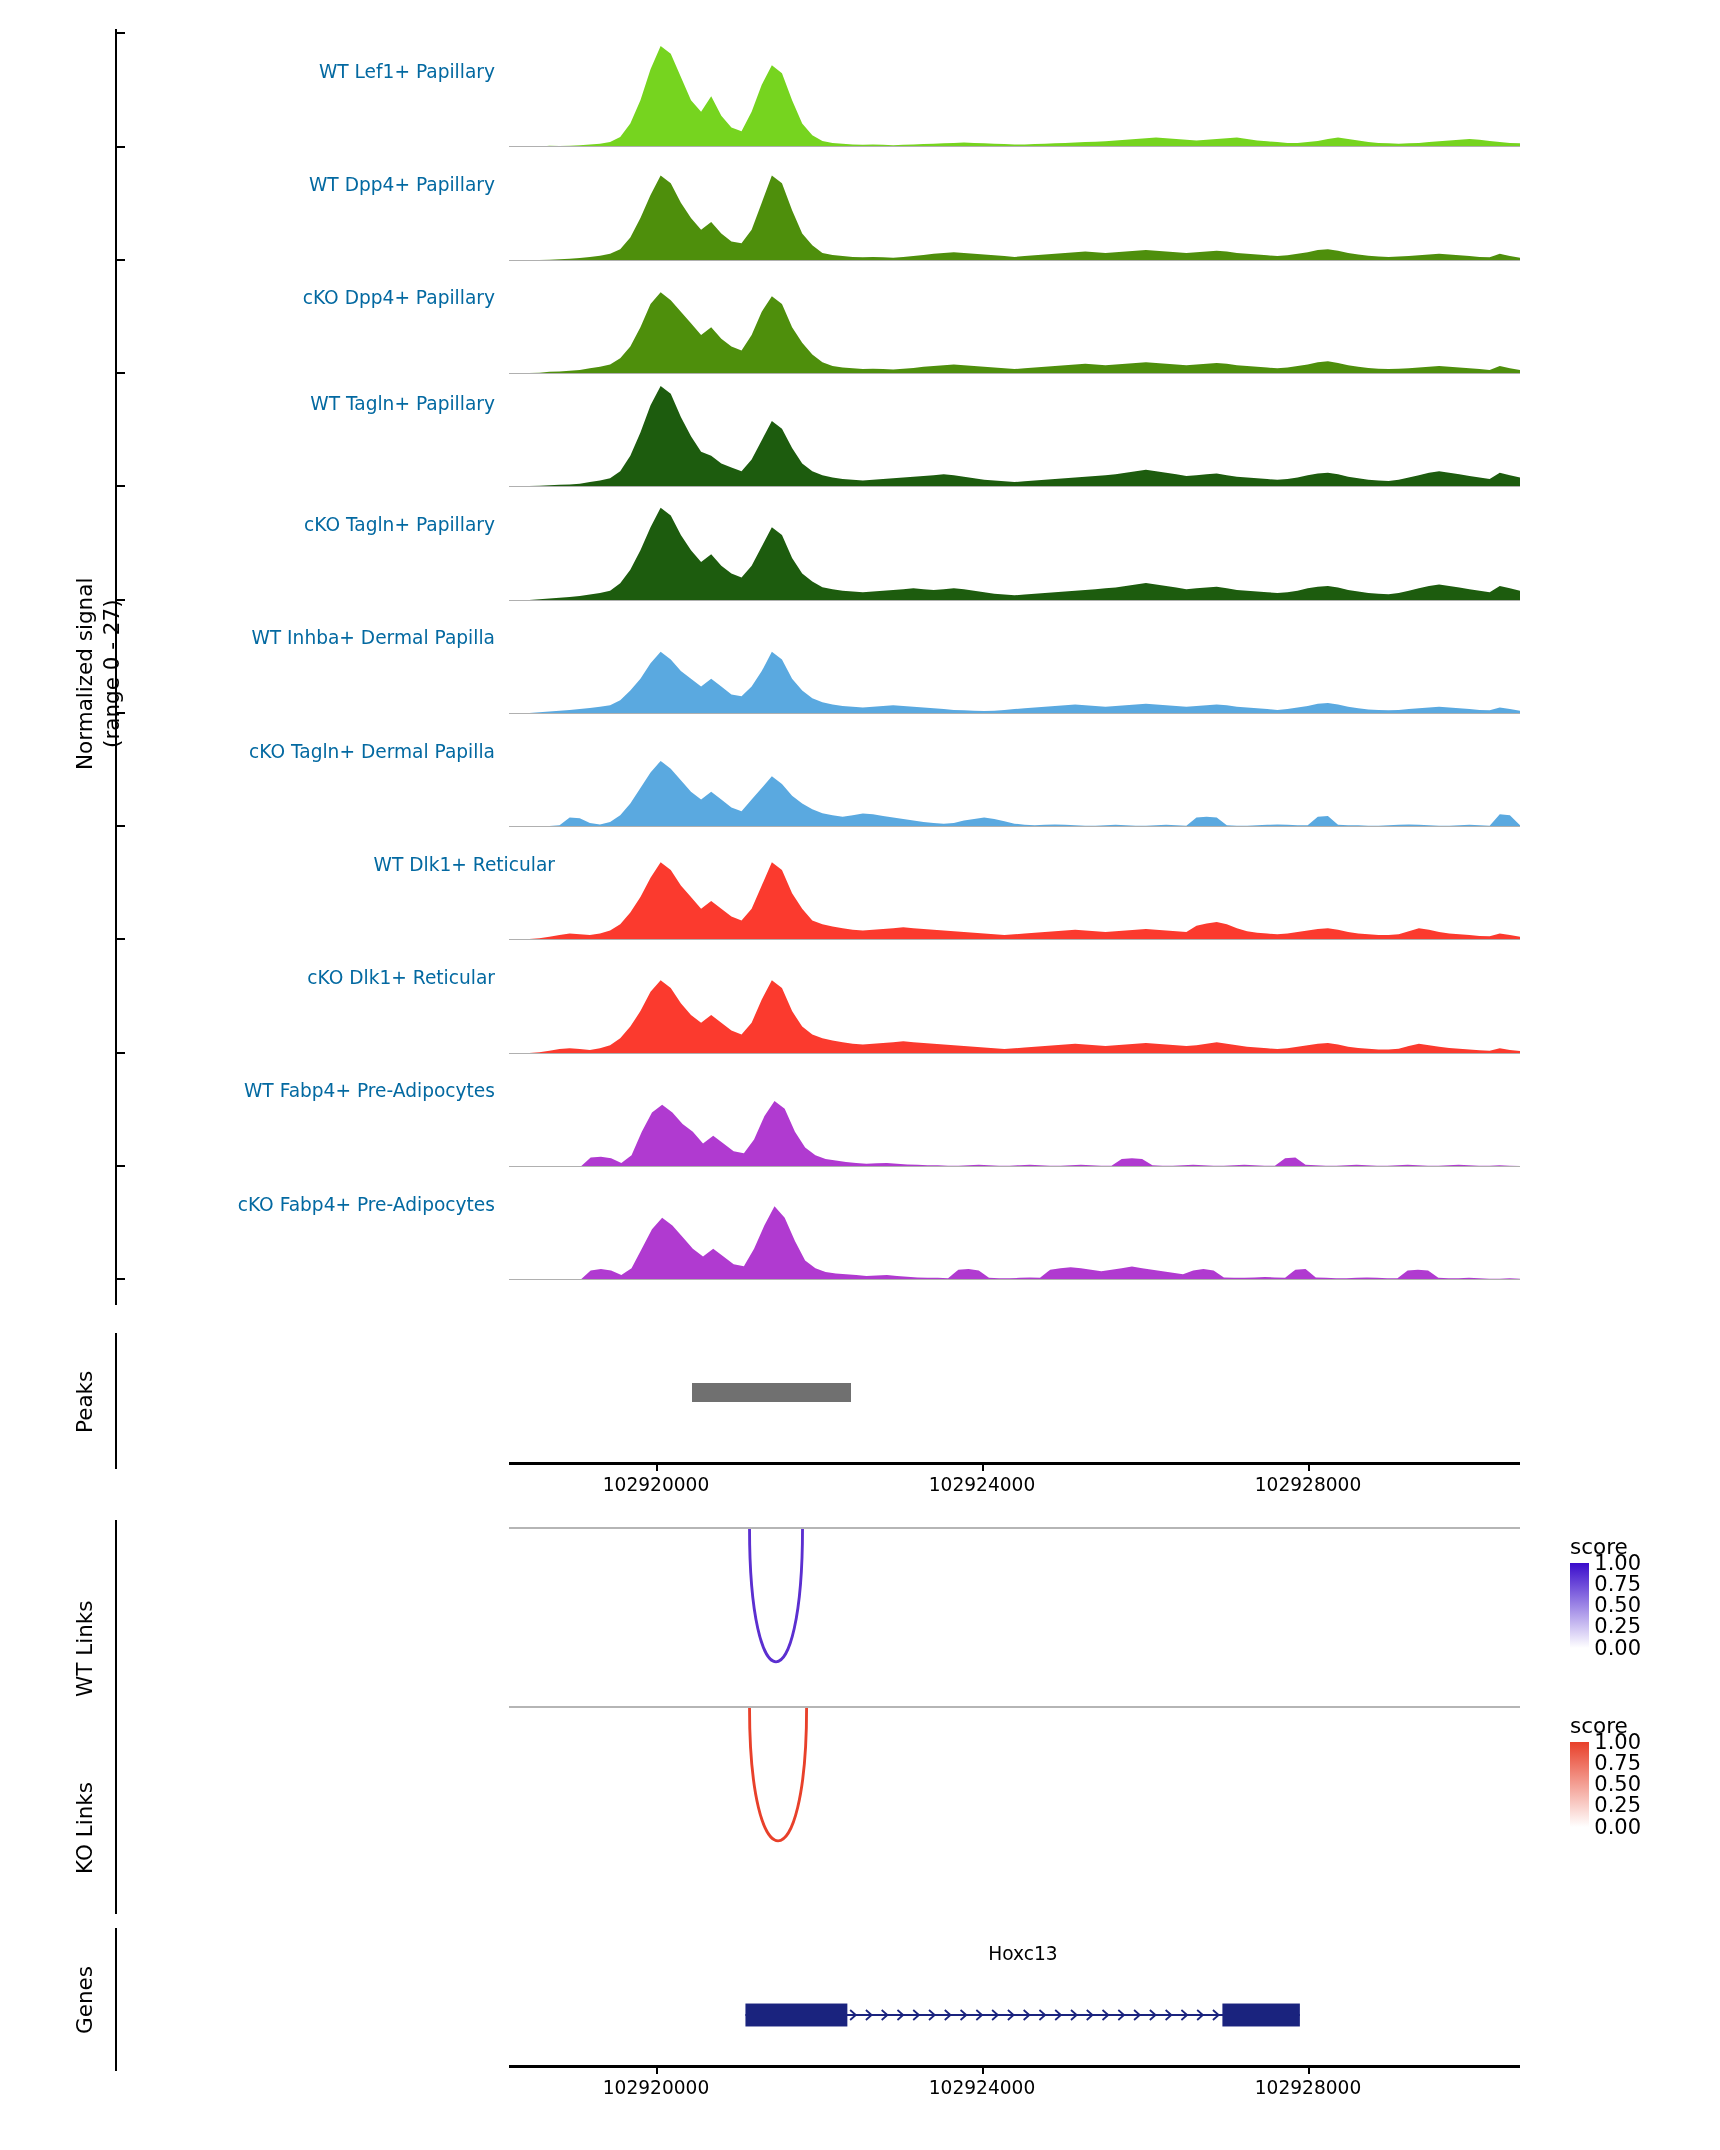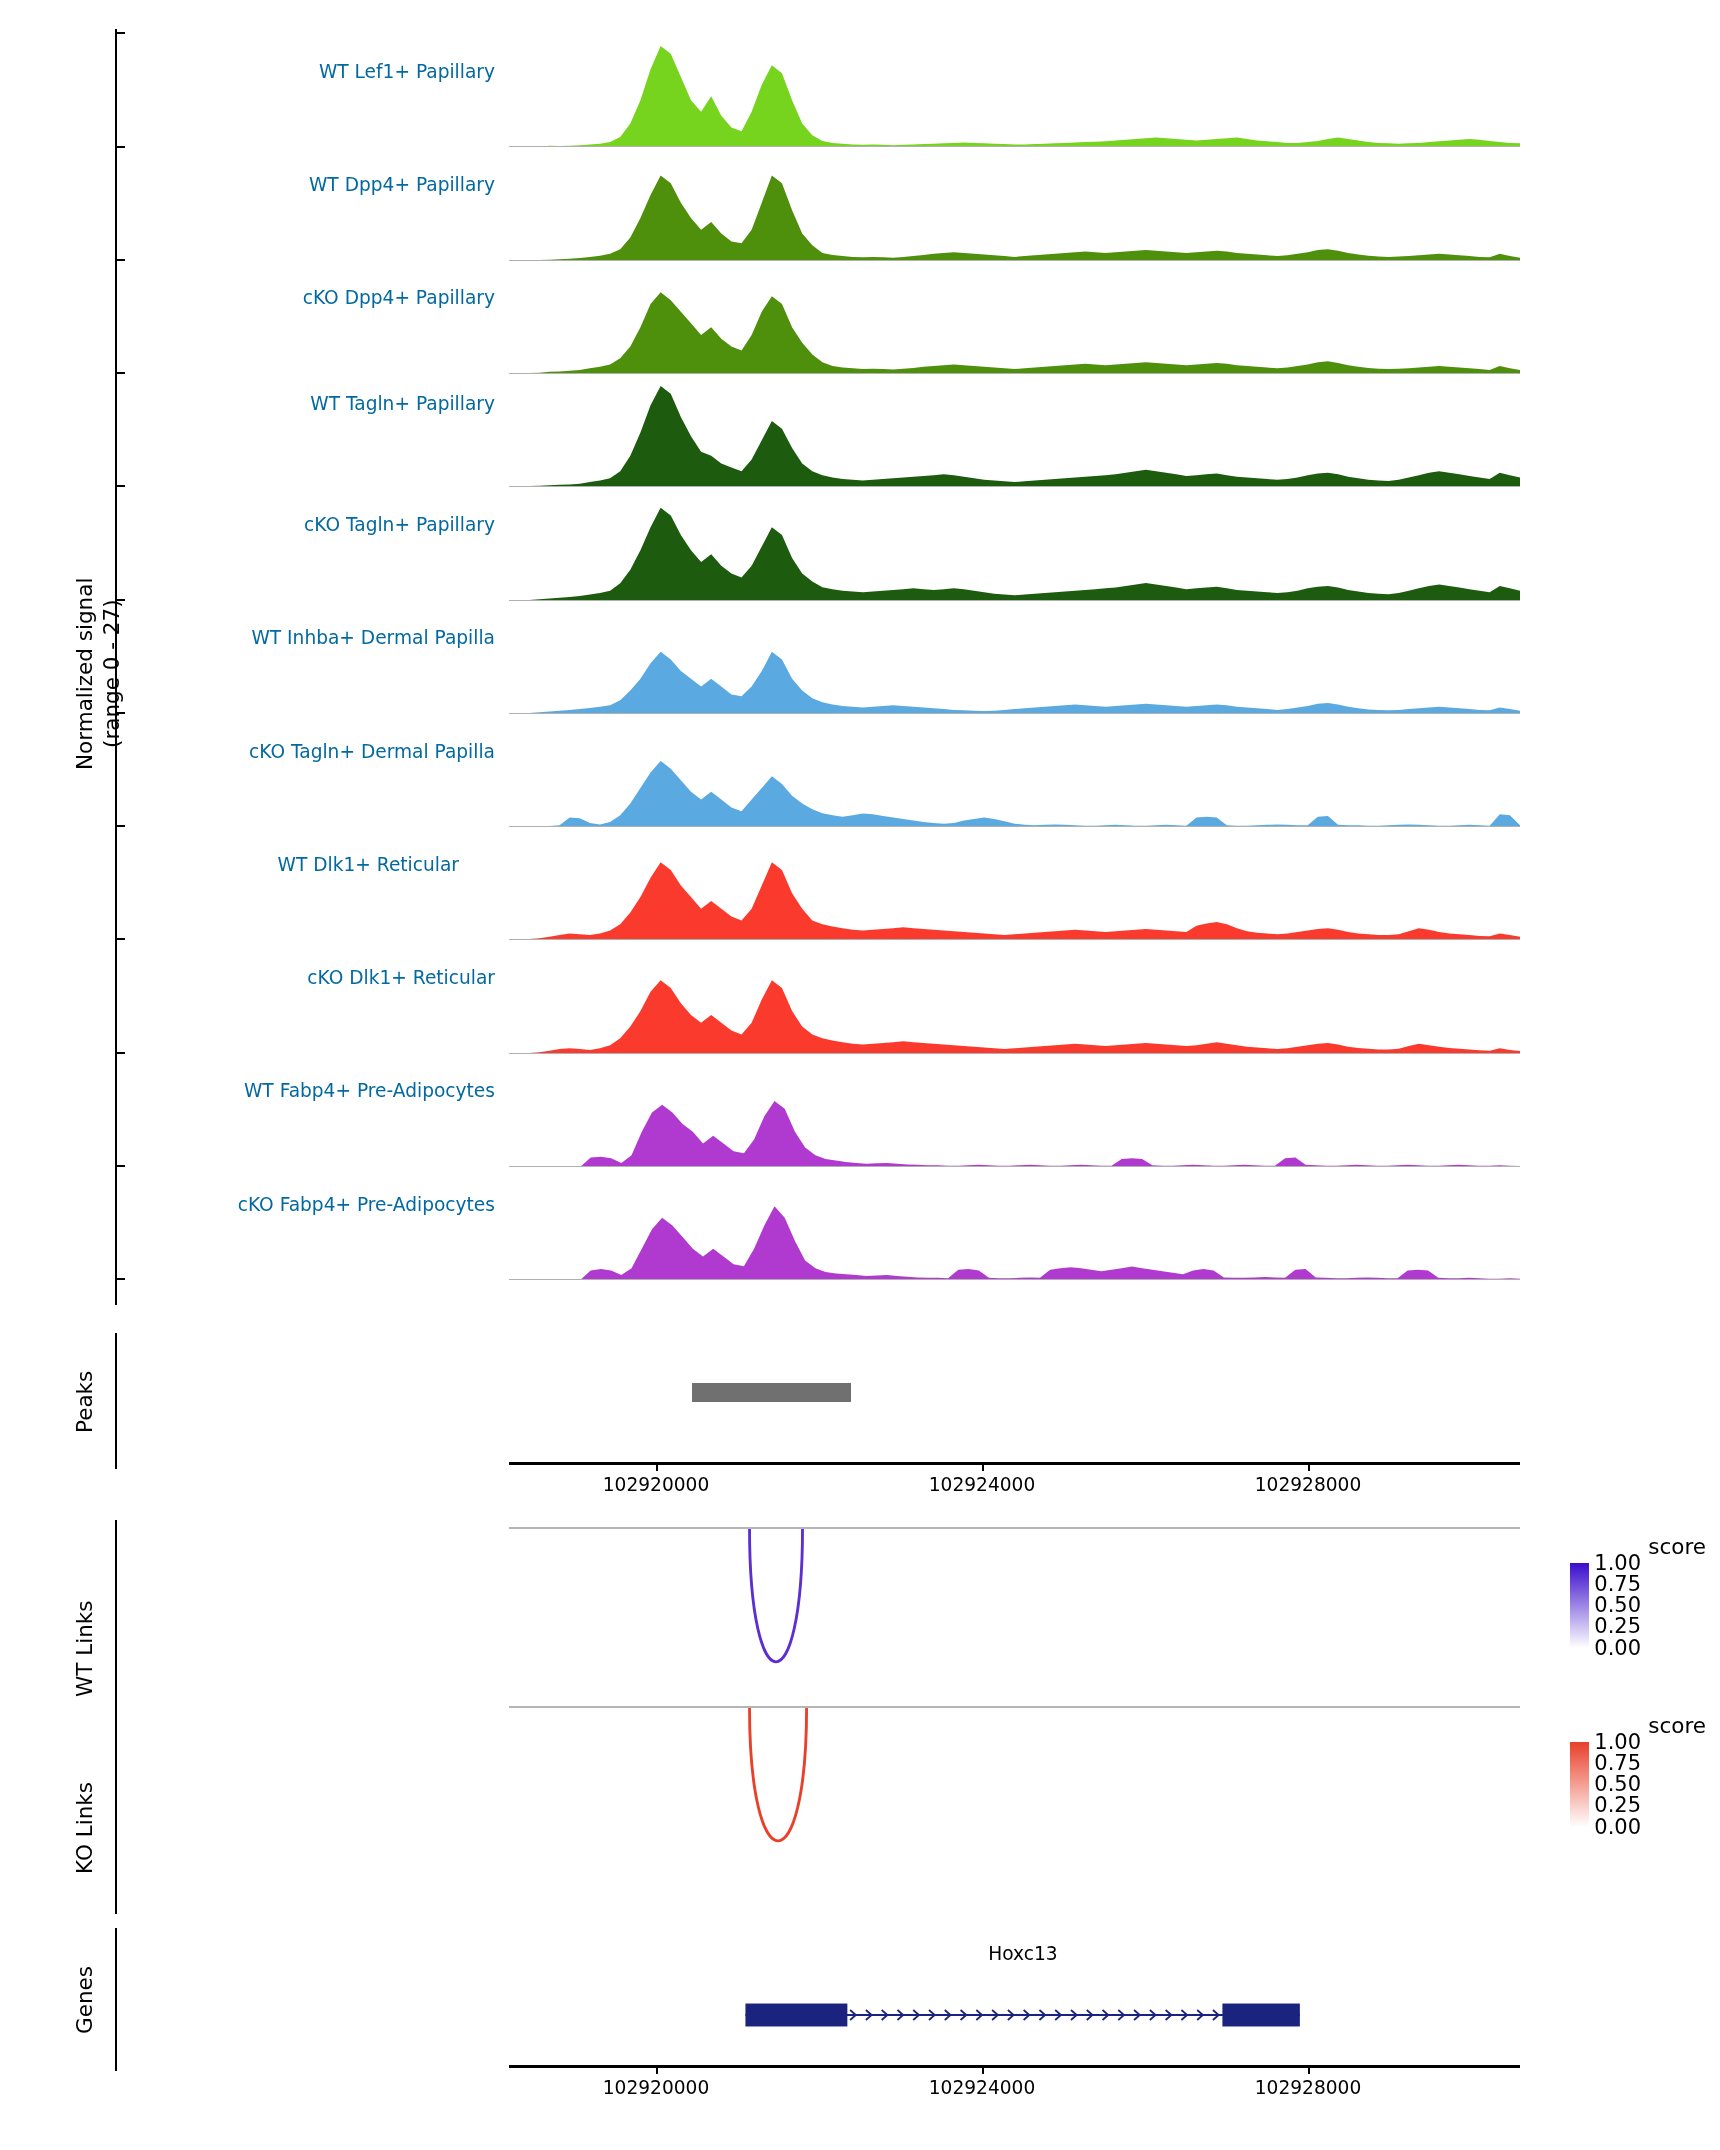--- a/index.html
+++ b/index.html
@@ -41,21 +41,21 @@
   .genome-axis .line{position:absolute;left:0;right:0;top:0;height:2.9px;background:#000;}
   .genome-axis .gtick{position:absolute;top:0;width:2.2px;height:8.6px;background:#000;}
   .genome-axis .glabel{position:absolute;top:11.5px;font-size:18.6px;transform:translateX(-50%);white-space:nowrap;color:#000;}
 
   .peakbar{position:absolute;background:#707070;}
 
   .links-panel{position:absolute;}
   .links-topline{position:absolute;left:0;right:0;top:0;height:2.2px;background:#b5b5b5;}
 
   .legend{position:absolute;font-size:20px;}
-  .legend-title{font-size:21.5px;margin-bottom:4.3px;text-align:right;}
+  .legend-title{font-size:21.5px;margin-bottom:4.3px;}
   .legend-body{display:flex;flex-direction:row;align-items:stretch;}
   .legend-bar{width:18.6px;height:85px;border:0;}
   .legend-ticks{position:relative;width:57px;margin-left:5.7px;}
   .legend-ticks span{position:absolute;left:0;font-size:21px;transform:translateY(-50%);white-space:nowrap;text-align:right;}
 
   .gene-name{position:absolute;font-size:18.6px;transform:translateX(-50%);white-space:nowrap;}
   .gene-track{position:absolute;}
 
   .xaxis-title{position:absolute;font-size:24.4px;text-align:center;}
 </style>
@@ -114,21 +114,21 @@
         </svg>
         <div class="track-baseline"></div>
       </div>
       <div class="track-label" style="top: 741px; right: 1226px;">cKO Tagln+ Dermal Papilla</div>
       <div class="track-plot" style="left: 509px; top: 719px; width: 1011px; height: 108px;">
         <svg width="1011" height="108" viewBox="0 0 1410 150">
           <path d="M 0 150 L 0.0 150.0 L 14.1 150.0 L 28.2 150.0 L 42.3 150.0 L 56.4 148.9 L 70.5 147.8 L 84.6 137.0 L 98.7 138.1 L 112.8 144.6 L 126.9 146.8 L 141.0 143.5 L 155.1 133.8 L 169.2 117.6 L 183.3 95.9 L 197.4 74.3 L 211.5 58.1 L 225.6 68.9 L 239.7 85.1 L 253.8 101.3 L 267.9 112.1 L 282.0 101.3 L 296.1 112.1 L 310.2 123.0 L 324.3 128.4 L 338.4 112.1 L 352.5 95.9 L 366.6 79.7 L 380.7 90.5 L 394.8 106.7 L 408.9 117.6 L 423.0 125.7 L 437.1 131.1 L 451.2 133.8 L 465.3 135.9 L 479.4 133.8 L 493.5 131.6 L 507.6 132.7 L 521.7 134.9 L 535.8 137.0 L 549.9 139.2 L 564.0 141.3 L 578.1 143.5 L 592.2 144.6 L 606.3 145.7 L 620.4 144.6 L 634.5 141.3 L 648.6 139.2 L 662.7 137.0 L 676.8 139.2 L 690.9 142.4 L 705.0 145.7 L 719.1 147.3 L 733.2 147.8 L 747.3 147.3 L 761.4 146.8 L 775.5 147.3 L 789.6 147.8 L 803.7 148.4 L 817.8 148.4 L 831.9 147.8 L 846.0 147.3 L 860.1 147.8 L 874.2 148.4 L 888.3 148.4 L 902.4 147.8 L 916.5 147.3 L 930.6 147.8 L 944.7 148.4 L 958.8 137.0 L 972.9 135.9 L 987.0 137.0 L 1001.1 147.8 L 1015.2 148.4 L 1029.3 148.4 L 1043.4 147.8 L 1057.5 147.3 L 1071.6 146.8 L 1085.7 147.3 L 1099.8 147.8 L 1113.9 147.8 L 1128.0 135.9 L 1142.1 134.9 L 1156.2 147.3 L 1170.3 147.8 L 1184.4 147.8 L 1198.5 148.4 L 1212.6 148.4 L 1226.7 147.8 L 1240.8 147.3 L 1254.9 146.8 L 1269.0 147.3 L 1283.1 147.8 L 1297.2 148.4 L 1311.3 148.4 L 1325.4 147.8 L 1339.5 147.3 L 1353.6 147.8 L 1367.7 148.4 L 1381.8 132.7 L 1395.9 133.8 L 1410.0 147.8 L 1410 150 Z" fill="#5aa9e0" stroke="none"></path>
         </svg>
         <div class="track-baseline"></div>
       </div>
-      <div class="track-label" style="top: 854px; right: 1262px; margin-left: 34px;">WT Dlk1+ Reticular</div>
+      <div class="track-label" style="top: 854px; right: 1166px; margin-left: 34px;">WT Dlk1+ Reticular</div>
       <div class="track-plot" style="left: 509px; top: 832px; width: 1011px; height: 108px;">
         <svg width="1011" height="108" viewBox="0 0 1410 150">
           <path d="M 0 150 L 0.0 150.0 L 14.1 150.0 L 28.2 148.9 L 42.3 147.8 L 56.4 145.7 L 70.5 143.5 L 84.6 141.3 L 98.7 142.4 L 112.8 143.5 L 126.9 141.3 L 141.0 137.0 L 155.1 128.4 L 169.2 112.1 L 183.3 90.5 L 197.4 63.5 L 211.5 41.9 L 225.6 52.7 L 239.7 74.3 L 253.8 90.5 L 267.9 106.7 L 282.0 95.9 L 296.1 106.7 L 310.2 117.6 L 324.3 123.0 L 338.4 106.7 L 352.5 74.3 L 366.6 41.9 L 380.7 52.7 L 394.8 85.1 L 408.9 106.7 L 423.0 123.0 L 437.1 128.4 L 451.2 131.6 L 465.3 133.8 L 479.4 135.9 L 493.5 137.0 L 507.6 135.9 L 521.7 134.9 L 535.8 133.8 L 549.9 132.7 L 564.0 133.8 L 578.1 134.9 L 592.2 135.9 L 606.3 137.0 L 620.4 138.1 L 634.5 139.2 L 648.6 140.3 L 662.7 141.3 L 676.8 142.4 L 690.9 143.5 L 705.0 142.4 L 719.1 141.3 L 733.2 140.3 L 747.3 139.2 L 761.4 138.1 L 775.5 137.0 L 789.6 135.9 L 803.7 137.0 L 817.8 138.1 L 831.9 139.2 L 846.0 138.1 L 860.1 137.0 L 874.2 135.9 L 888.3 134.9 L 902.4 135.9 L 916.5 137.0 L 930.6 138.1 L 944.7 139.2 L 958.8 130.5 L 972.9 127.3 L 987.0 125.1 L 1001.1 128.4 L 1015.2 133.8 L 1029.3 138.1 L 1043.4 140.3 L 1057.5 141.3 L 1071.6 142.4 L 1085.7 141.3 L 1099.8 139.2 L 1113.9 137.0 L 1128.0 134.9 L 1142.1 133.8 L 1156.2 135.9 L 1170.3 139.2 L 1184.4 141.3 L 1198.5 142.4 L 1212.6 143.5 L 1226.7 143.5 L 1240.8 142.4 L 1254.9 138.1 L 1269.0 133.8 L 1283.1 135.9 L 1297.2 139.2 L 1311.3 141.3 L 1325.4 142.4 L 1339.5 143.5 L 1353.6 144.6 L 1367.7 145.1 L 1381.8 141.3 L 1395.9 143.5 L 1410.0 145.7 L 1410 150 Z" fill="#fb3a2e" stroke="none"></path>
         </svg>
         <div class="track-baseline"></div>
       </div>
       <div class="track-label" style="top: 967px; right: 1226px;">cKO Dlk1+ Reticular</div>
       <div class="track-plot" style="left: 509px; top: 946px; width: 1011px; height: 108px;">
         <svg width="1011" height="108" viewBox="0 0 1410 150">
           <path d="M 0 150 L 0.0 150.0 L 14.1 150.0 L 28.2 148.9 L 42.3 147.8 L 56.4 145.7 L 70.5 143.5 L 84.6 142.4 L 98.7 143.5 L 112.8 144.6 L 126.9 142.4 L 141.0 138.1 L 155.1 128.4 L 169.2 112.1 L 183.3 90.5 L 197.4 63.5 L 211.5 47.3 L 225.6 58.1 L 239.7 79.7 L 253.8 95.9 L 267.9 106.7 L 282.0 95.9 L 296.1 106.7 L 310.2 117.6 L 324.3 123.0 L 338.4 106.7 L 352.5 74.3 L 366.6 47.3 L 380.7 58.1 L 394.8 90.5 L 408.9 112.1 L 423.0 123.0 L 437.1 128.4 L 451.2 131.6 L 465.3 133.8 L 479.4 135.9 L 493.5 137.0 L 507.6 135.9 L 521.7 134.9 L 535.8 133.8 L 549.9 132.7 L 564.0 133.8 L 578.1 134.9 L 592.2 135.9 L 606.3 137.0 L 620.4 138.1 L 634.5 139.2 L 648.6 140.3 L 662.7 141.3 L 676.8 142.4 L 690.9 143.5 L 705.0 142.4 L 719.1 141.3 L 733.2 140.3 L 747.3 139.2 L 761.4 138.1 L 775.5 137.0 L 789.6 135.9 L 803.7 137.0 L 817.8 138.1 L 831.9 139.2 L 846.0 138.1 L 860.1 137.0 L 874.2 135.9 L 888.3 134.9 L 902.4 135.9 L 916.5 137.0 L 930.6 138.1 L 944.7 139.2 L 958.8 138.1 L 972.9 135.9 L 987.0 133.8 L 1001.1 135.9 L 1015.2 138.1 L 1029.3 140.3 L 1043.4 141.3 L 1057.5 142.4 L 1071.6 143.5 L 1085.7 142.4 L 1099.8 140.3 L 1113.9 138.1 L 1128.0 135.9 L 1142.1 134.9 L 1156.2 137.0 L 1170.3 140.3 L 1184.4 141.9 L 1198.5 143.0 L 1212.6 144.1 L 1226.7 144.1 L 1240.8 143.0 L 1254.9 139.2 L 1269.0 135.9 L 1283.1 138.1 L 1297.2 140.3 L 1311.3 141.9 L 1325.4 143.0 L 1339.5 144.1 L 1353.6 145.1 L 1367.7 145.7 L 1381.8 142.4 L 1395.9 144.6 L 1410.0 146.2 L 1410 150 Z" fill="#fb3a2e" stroke="none"></path>

